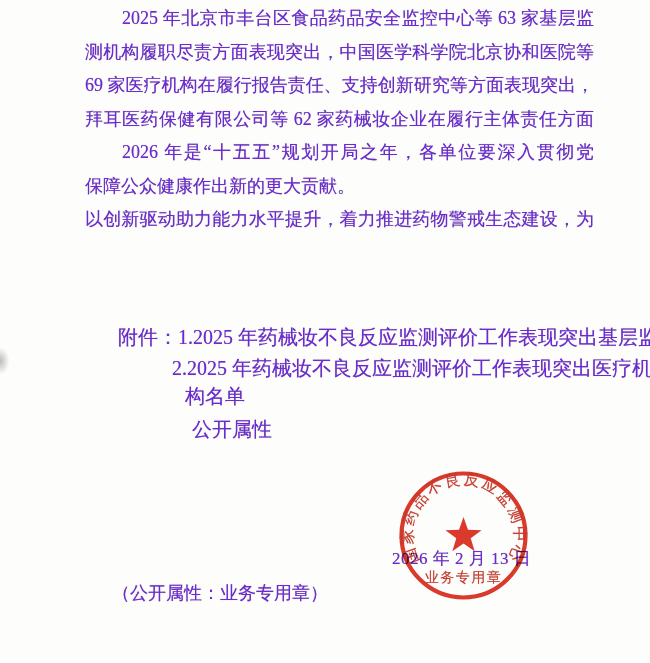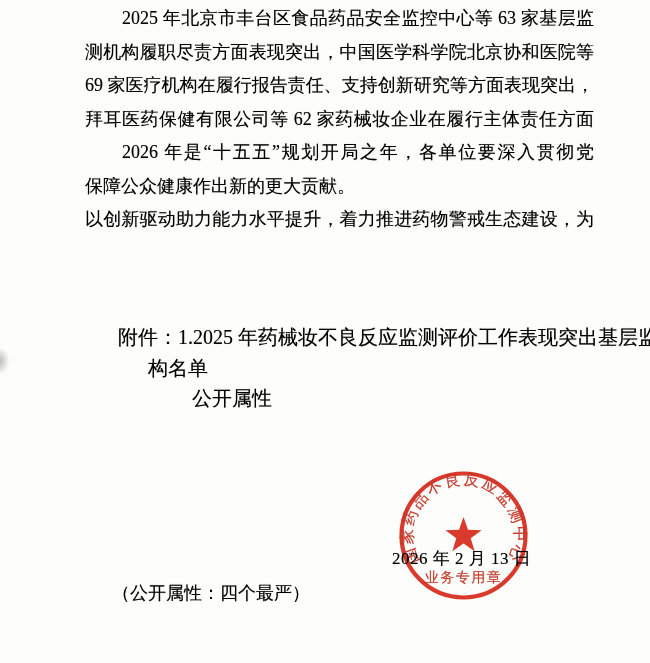--- a/index.html
+++ b/index.html
@@ -2,37 +2,37 @@
 <html><head>
 <meta charset="utf-8">
 <style>
   html,body{margin:0;padding:0;background:#ffffff;}
   .page{
     position:relative;
     width:650px;height:663px;
     background:#fdfdfc;
     overflow:hidden;
     font-family:"Liberation Serif","DejaVu Serif",serif;
-    color:#000000;
+    color:#6d28d9;
   }
   .doc{ text-shadow:0 0 .7px rgba(40,40,40,.5); }
   .body-text{
     position:absolute; left:85px; top:2px; width:509px;
     font-size:18px; line-height:33.5px;
   }
   .tline{ display:block; }
   .j{ text-align:justify; text-align-last:justify; }
   .ind{ text-indent:37px; }
   .att{
     position:absolute; left:118px; top:322px; width:500px;
     font-size:20px; line-height:30.5px;
   }
   .att .tline{ white-space:nowrap; }
   .ind-a{ margin-left:54px; }
-  .ind-b{ margin-left:30px; }
+  .ind-b{ margin-left:67px;font-family:Liberation Mono, monospace; }
   .ind-c{ margin-left:74px; }
   .date-line{
     position:absolute; left:392px; top:547px;
     font-size:17px; letter-spacing:.5px; z-index:2; white-space:nowrap;
   }
   .disclosure-line{
     position:absolute; left:112px; top:581px;
     font-size:18px; white-space:nowrap;
   }
   .seal{
@@ -54,27 +54,28 @@
     <span class="tline j">测机构履职尽责方面表现突出，中国医学科学院北京协和医院等</span>
     <span class="tline j">69 家医疗机构在履行报告责任、支持创新研究等方面表现突出，</span>
     <span class="tline j">拜耳医药保健有限公司等 62 家药械妆企业在履行主体责任方面</span>
     <span class="tline j ind">2026 年是“十五五”规划开局之年，各单位要深入贯彻党</span>
     <span class="tline">保障公众健康作出新的更大贡献。</span>
     <span class="tline j">以创新驱动助力能力水平提升，着力推进药物警戒生态建设，为</span>
   </div>
 
   <div class="att">
     <span class="tline">附件：1.2025 年药械妆不良反应监测评价工作表现突出基层监</span>
+    <span class="tline ind-a">2.2025 年药械妆不良反应监测评价工作表现突出医疗机</span>
     <span class="tline ind-b">构名单</span>
     <span class="tline ind-c">公开属性</span>
   </div>
 
   <div class="date-line">2026 年 2 月 13 日</div>
 
-  <div class="disclosure-line">（公开属性：四个最严）</div>
+  <div class="disclosure-line">（公开属性：业务专用章）</div>
 
   <svg class="seal" viewBox="0 0 135 135" xmlns="http://www.w3.org/2000/svg">
     <circle cx="67.5" cy="67.5" r="62" fill="none" stroke-width="4.2" stroke="#d92b1a"></circle>
     <path id="sealArc" d="M 23.3 93 A 51 51 0 1 1 111.7 93" fill="none"></path>
     <text font-size="15.5" letter-spacing="2.2" fill="#d92b1a">
       <textPath href="#sealArc" startOffset="0">国家药品不良反应监测中心</textPath>
     </text>
     <polygon points="67.5,49 71.97,61.85 85.57,62.13 74.73,70.35 78.67,83.37 67.5,75.6 56.33,83.37 60.27,70.35 49.43,62.13 63.03,61.85" fill="#d92b1a"></polygon>
     <text x="67.5" y="114" text-anchor="middle" font-size="14" letter-spacing="1.5" fill="#d92b1a">业务专用章</text>
   </svg>

